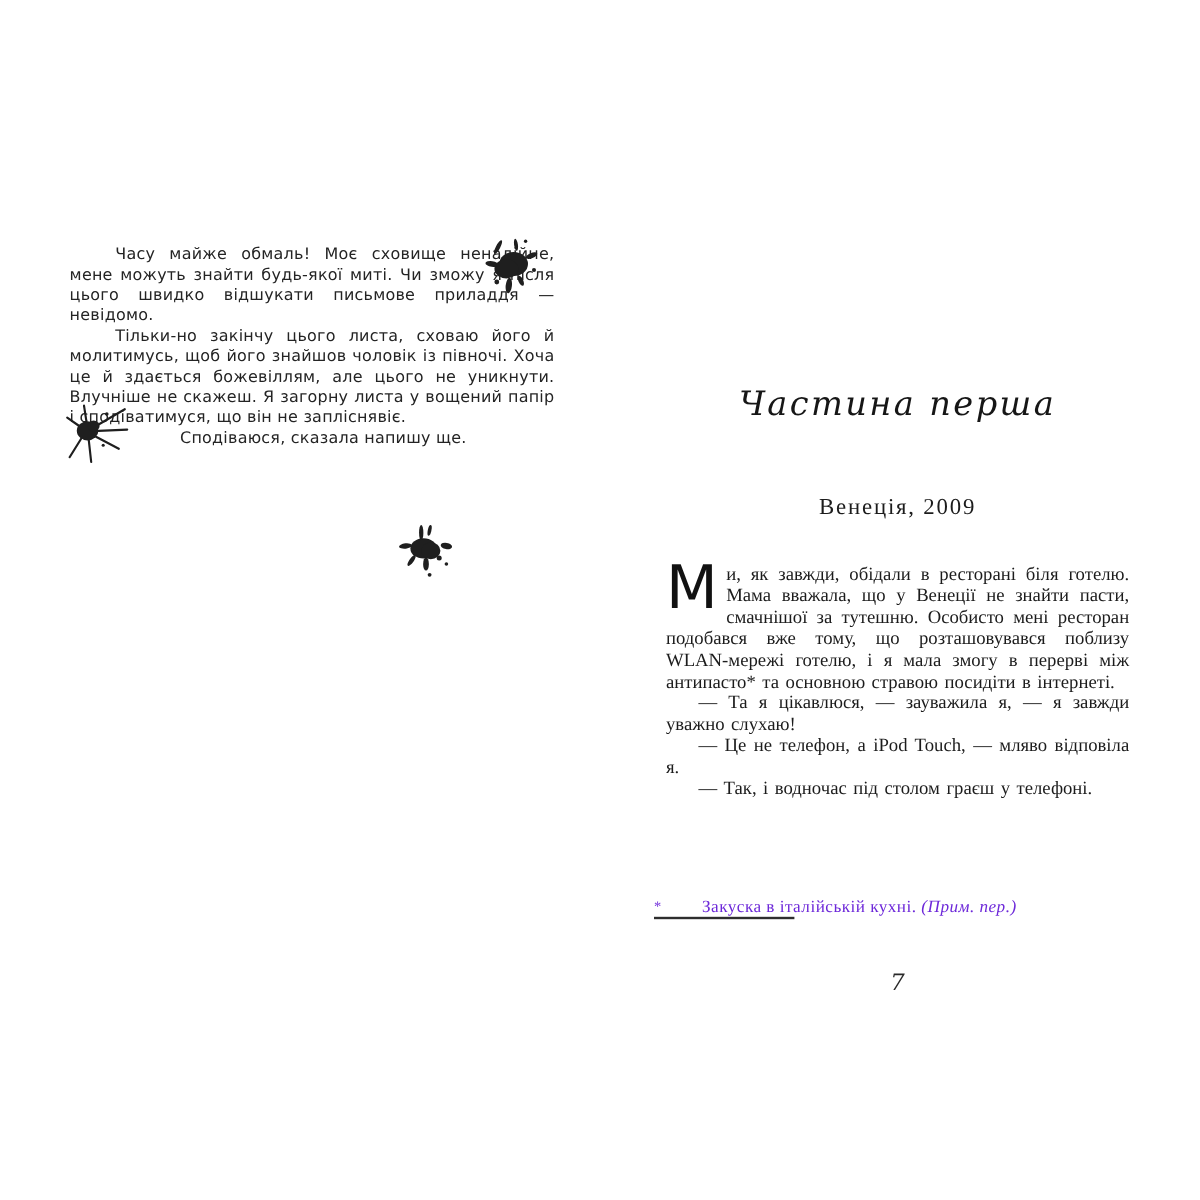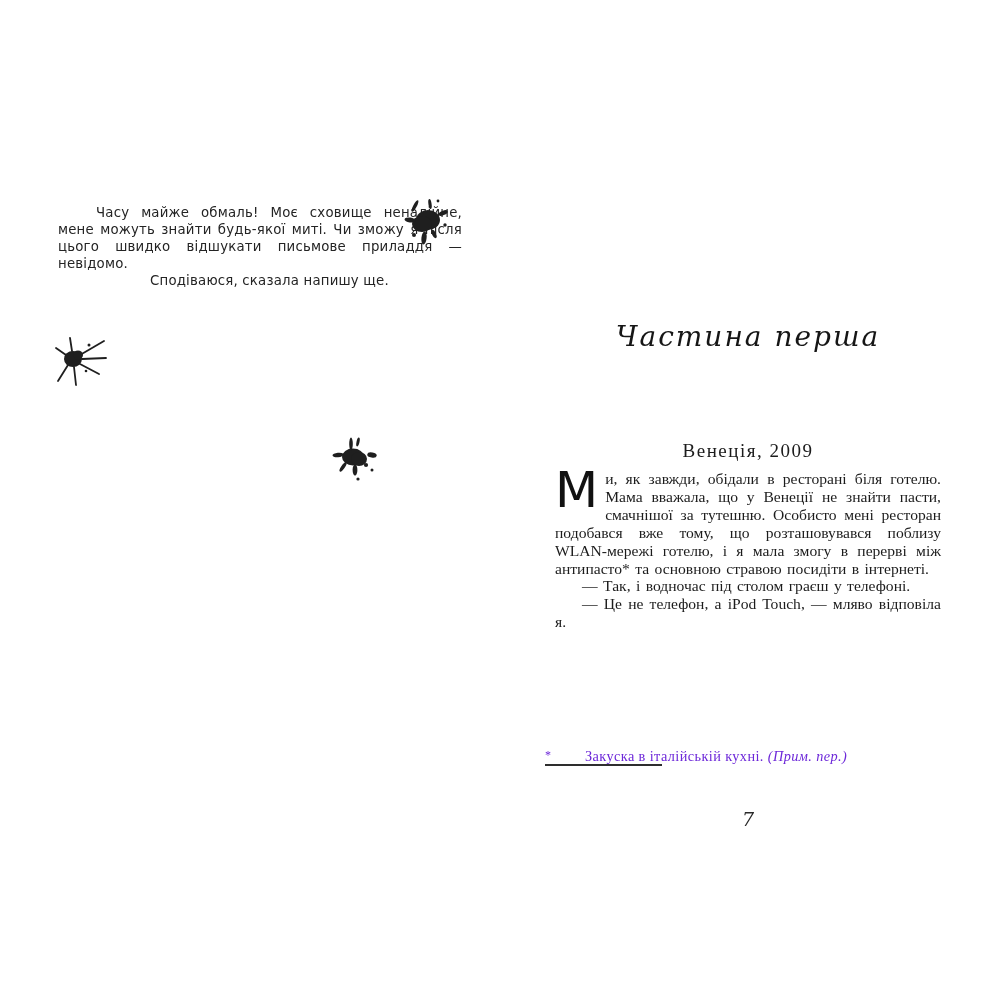--- a/index.html
+++ b/index.html
@@ -41,21 +41,21 @@
     text-align: center;
     font-family: "DejaVu Serif", serif;
     font-style: italic;
     font-weight: normal;
     font-size: 28px;
     letter-spacing: 2px;
     color: #161616;
   }
   .dateline {
     position: absolute;
-    left: 500px; top: 440px; width: 496px;
+    left: 500px; top: 412px; width: 496px;
     text-align: center;
     font-size: 19px;
     letter-spacing: 1.5px;
     color: #1c1c1c;
   }
   .body-text {
     position: absolute;
     left: 555px; top: 470px; width: 386px;
     font-size: 15.6px;
     line-height: 17.9px;
@@ -106,20 +106,21 @@
 </style>
 </head>
 <body>
 
 <div class="spread">
 
   <section>
 
     <div class="note">
       <p>Часу майже обмаль! Моє сховище ненадійне, мене можуть знайти будь-якої миті. Чи зможу я після цього швидко відшукати письмове приладдя — невідомо.</p>
+      <p>Тільки-но закінчу цього листа, сховаю його й молитимусь, щоб його знайшов чоловік із півночі. Хоча це й здається божевіллям, але цього не уникнути. Влучніше не скажеш. Я загорну листа у вощений папір і сподіватимуся, що він не запліснявіє.</p>
       <p class="extra-indent">Сподіваюся, сказала напишу ще.</p>
     </div>
 
     <span class="blot blot-a">
       <svg viewBox="0 0 48 50" xmlns="http://www.w3.org/2000/svg">
         <g fill="#1f1f1f">
           <ellipse cx="26" cy="23" rx="12" ry="10"></ellipse>
           <ellipse cx="20" cy="27" rx="10" ry="8"></ellipse>
           <ellipse cx="13" cy="9" rx="1.8" ry="6.5" transform="rotate(28 13 9)"></ellipse>
           <ellipse cx="28" cy="7" rx="1.6" ry="5" transform="rotate(-8 28 7)"></ellipse>
@@ -174,22 +175,23 @@
   </section>
 
   <section>
 
     <h1 class="part-title">Частина перша</h1>
 
     <div class="dateline">Венеція, 2009</div>
 
     <div class="body-text">
       <p class="opening"><span class="dropcap">М</span><span>и, як завжди, обідали в ресторані біля готелю. Мама вважала, що у Венеції не знайти пасти, смачнішої за тутешню. Особисто мені ресторан подобався вже тому, що розташовувався поблизу WLAN-мережі готелю, і я мала змогу в перерві між антипасто* та основною стравою посидіти в інтернеті.</span></p>
+      <p>— Та я цікавлюся, — зауважила я, — я завжди уважно слухаю!</p>
+      <p>— Це не телефон, а iPod Touch, — мляво відповіла я.</p>
       <p>— Так, і водночас під столом граєш у телефоні.</p>
-      <p>— Це не телефон, а iPod Touch, — мляво відповіла я.</p>
     </div>
 
     <div class="footnote-rule"></div>
 
     <div class="footnote"><span class="fn-marker">*</span><span>Закуска в італійській кухні. </span><span class="fn-note">(Прим. пер.)</span></div>
 
     <div class="page-number">7</div>
   </section>
 
 </div>

